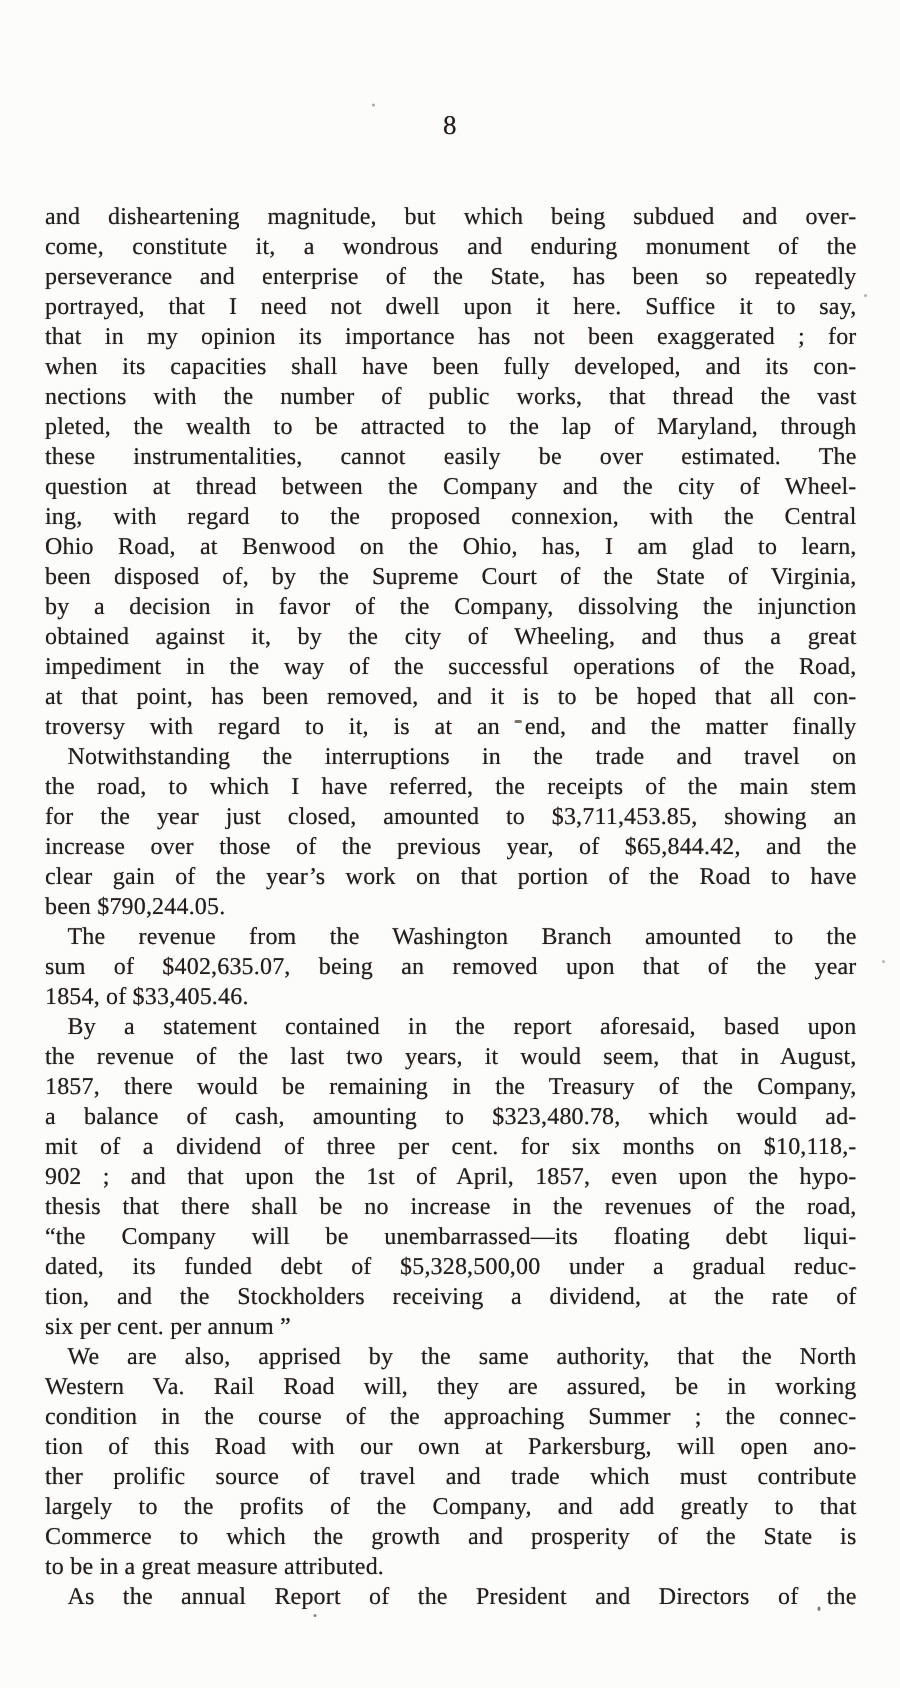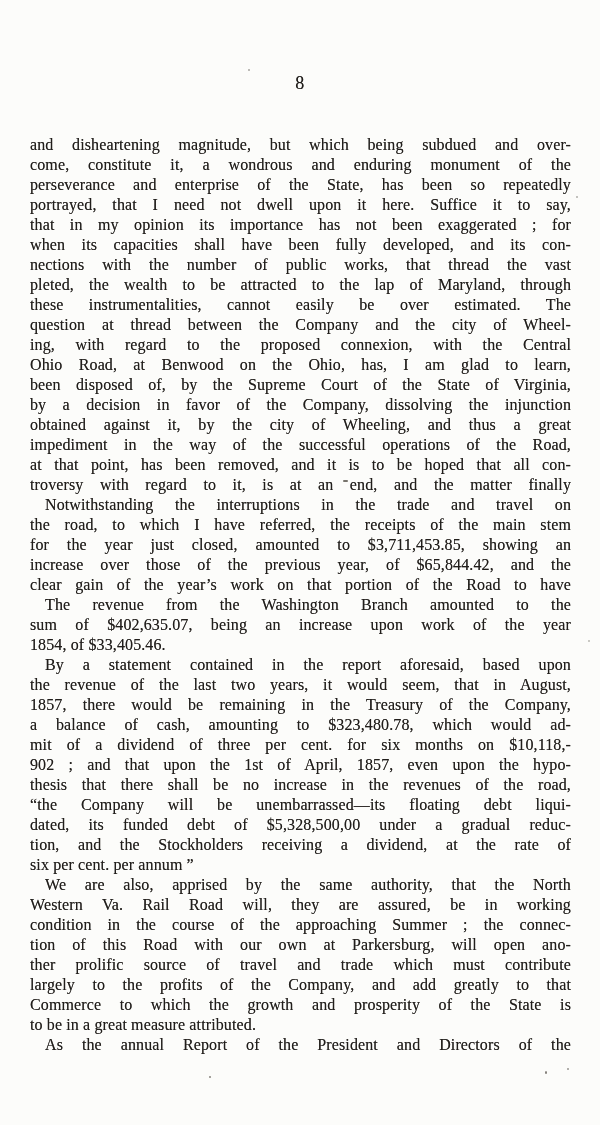--- a/index.html
+++ b/index.html
@@ -79,22 +79,23 @@
       <div class="line">by a decision in favor of the Company, dissolving the injunction</div>
       <div class="line">obtained against it, by the city of Wheeling, and thus a great</div>
       <div class="line">impediment in the way of the successful operations of the Road,</div>
       <div class="line">at that point, has been removed, and it is to be hoped that all con-</div>
       <div class="line">troversy with regard to it, is at an end, and the matter finally</div>
       <div class="line indent">Notwithstanding the interruptions in the trade and travel on</div>
       <div class="line">the road, to which I have referred, the receipts of the main stem</div>
       <div class="line">for the year just closed, amounted to $3,711,453.85, showing an</div>
       <div class="line">increase over those of the previous year, of $65,844.42, and the</div>
       <div class="line">clear gain of the year’s work on that portion of the Road to have</div>
+      <div class="line para-end">been $790,244.05.</div>
       <div class="line indent">The revenue from the Washington Branch amounted to the</div>
-      <div class="line">sum of $402,635.07, being an increase upon work of the year</div>
+      <div class="line">sum of $402,635.07, being an removed upon that of the year</div>
       <div class="line para-end">1854, of $33,405.46.</div>
       <div class="line indent">By a statement contained in the report aforesaid, based upon</div>
       <div class="line">the revenue of the last two years, it would seem, that in August,</div>
       <div class="line">1857, there would be remaining in the Treasury of the Company,</div>
       <div class="line">a balance of cash, amounting to $323,480.78, which would ad-</div>
       <div class="line">mit of a dividend of three per cent. for six months on $10,118,-</div>
       <div class="line">902 ; and that upon the 1st of April, 1857, even upon the hypo-</div>
       <div class="line">thesis that there shall be no increase in the revenues of the road,</div>
       <div class="line">“the Company will be unembarrassed—its floating debt liqui-</div>
       <div class="line">dated, its funded debt of $5,328,500,00 under a gradual reduc-</div>

